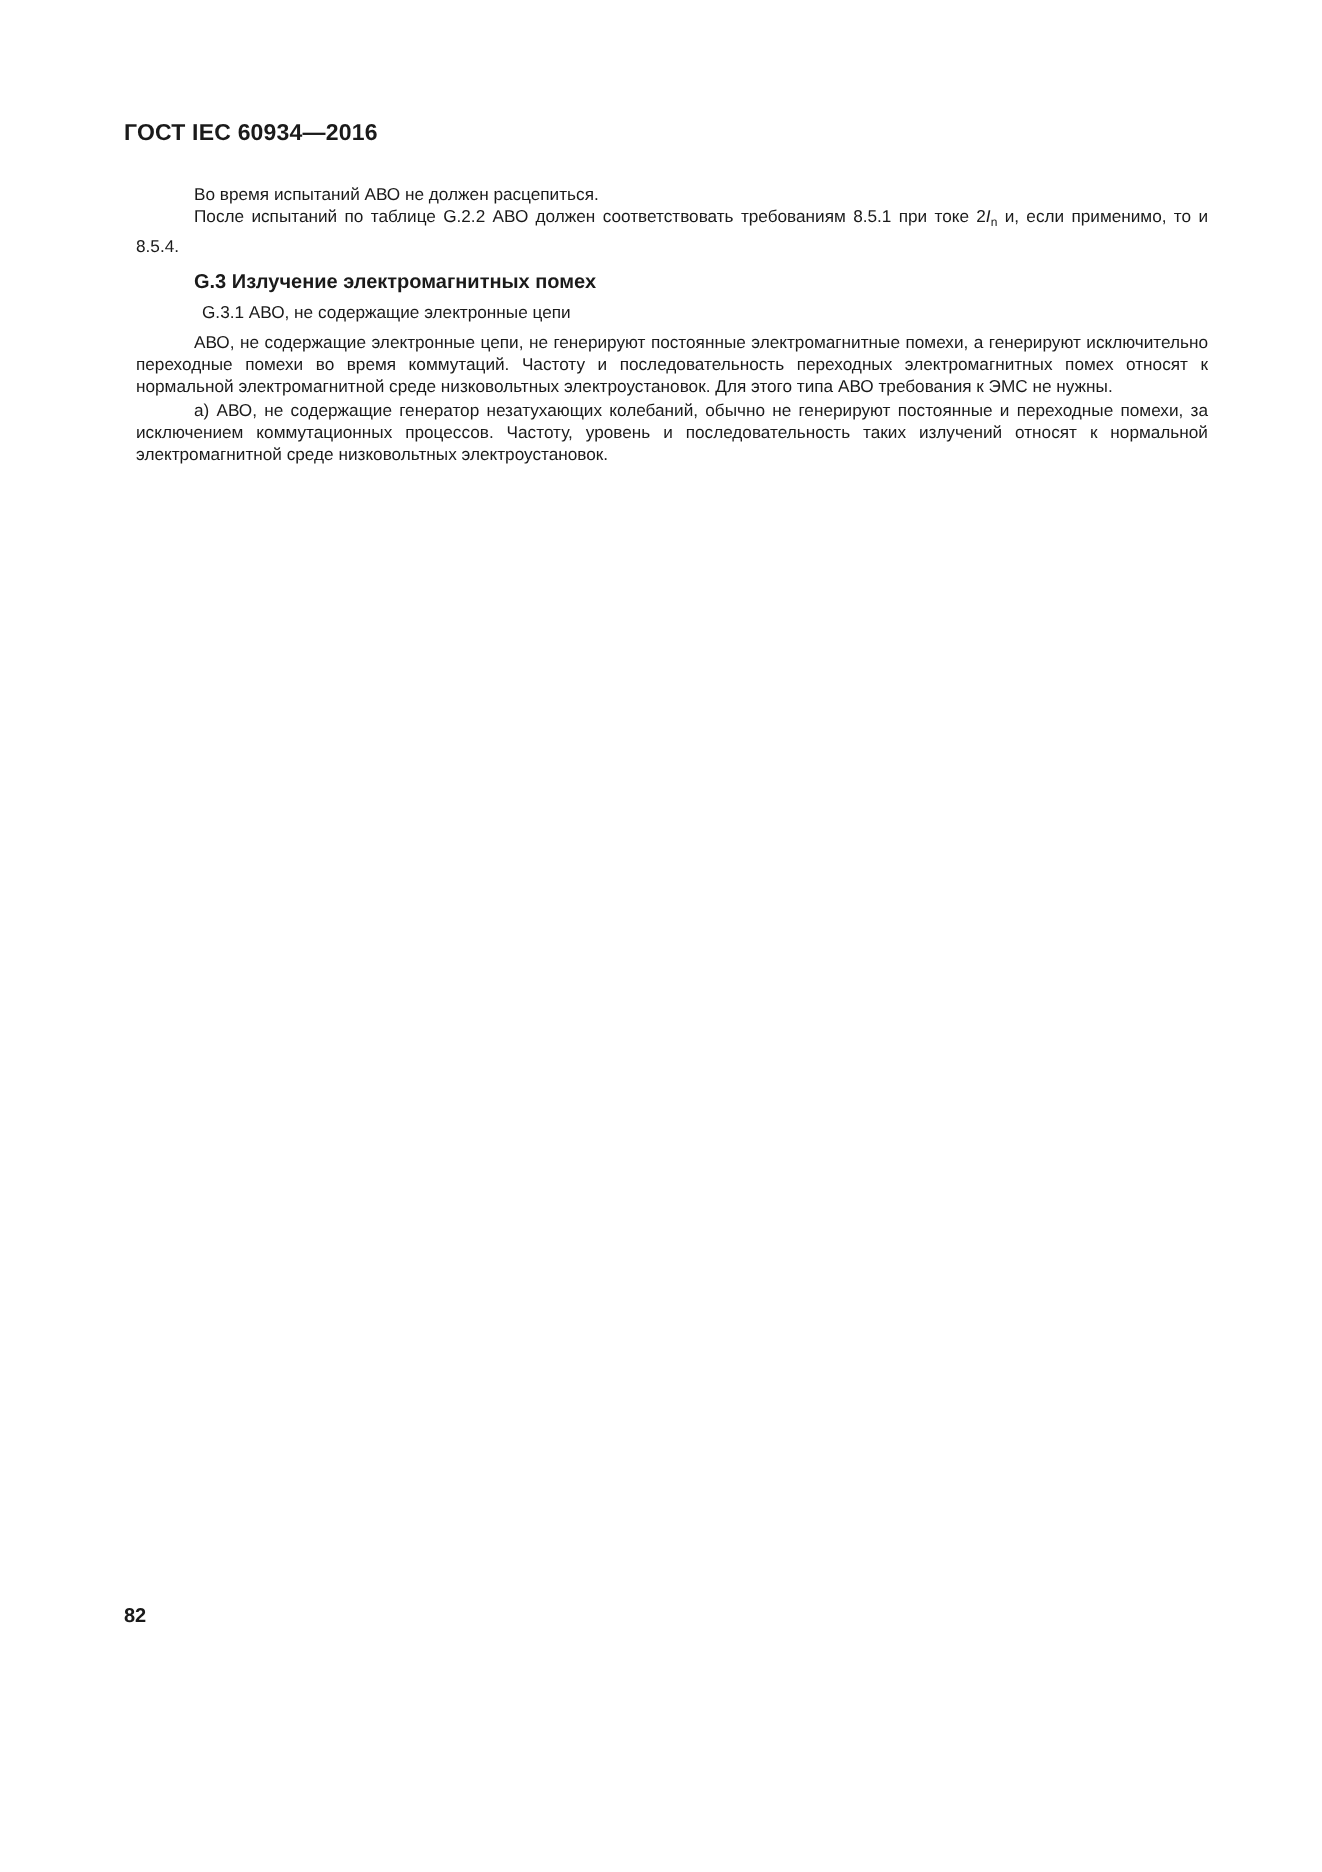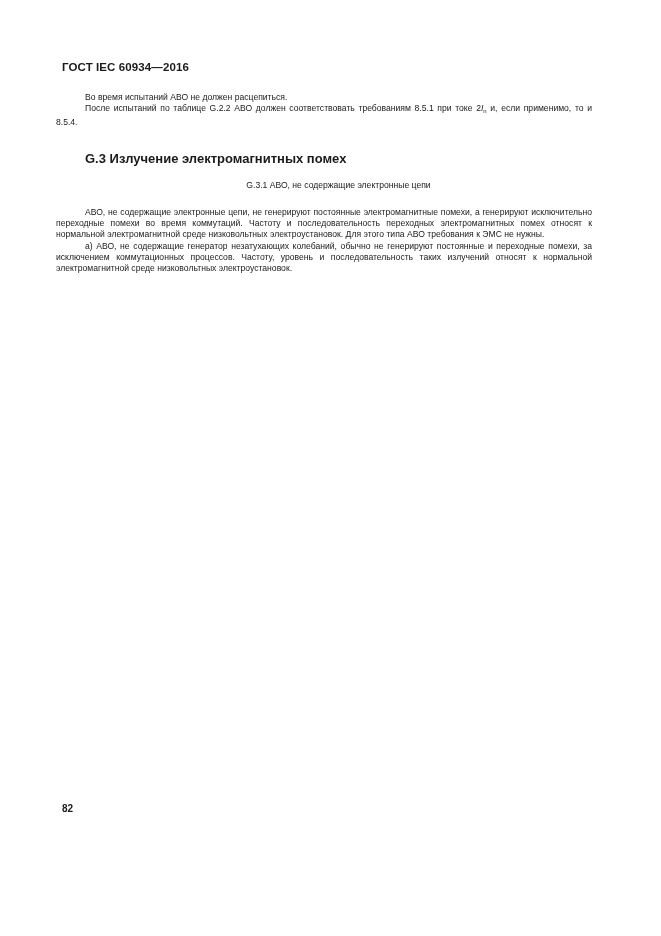--- a/index.html
+++ b/index.html
@@ -1,22 +1,22 @@
 <!DOCTYPE html>
 <html><head>
 <meta charset="utf-8">
 <style>
   html, body { margin: 0; padding: 0; background: #ffffff; }
   body { width: 661px; height: 936px; position: relative; overflow: hidden;
          font-family: "Liberation Sans", sans-serif; color: #1a1a1a; }
   .header { position: absolute; left: 62px; top: 61px; font-size: 11.5px; font-weight: bold; letter-spacing: 0.1px; }
-  .content { position: absolute; left: 56px; top: 92px; width: 536px; font-size: 8.6px; line-height: 11.2px; }
+  .content { position: absolute; left: 68px; top: 92px; width: 536px; font-size: 8.6px; line-height: 11.2px; }
   .p { margin: 0; text-align: justify; text-indent: 29px; }
-  .h { margin: 24px 0 4px 0; text-indent: 29px; font-weight: bold; font-size: 13px; }
-  .sub { margin: 16px; text-indent: 29px; text-align: center; }
+  .h { margin: 6px 0 4px 0; text-indent: 29px; font-weight: bold; font-size: 10px; }
+  .sub { margin: 4px; text-indent: 29px; }
   .pagenum { position: absolute; left: 62px; top: 803px; font-size: 10px; font-weight: bold; }
   sub { font-size: 6px; vertical-align: -2px; }
   i { font-style: italic; }
 </style>
 </head>
 <body>
 
 <div class="header">ГОСТ IEC 60934—2016</div>
 
 <div class="content">

